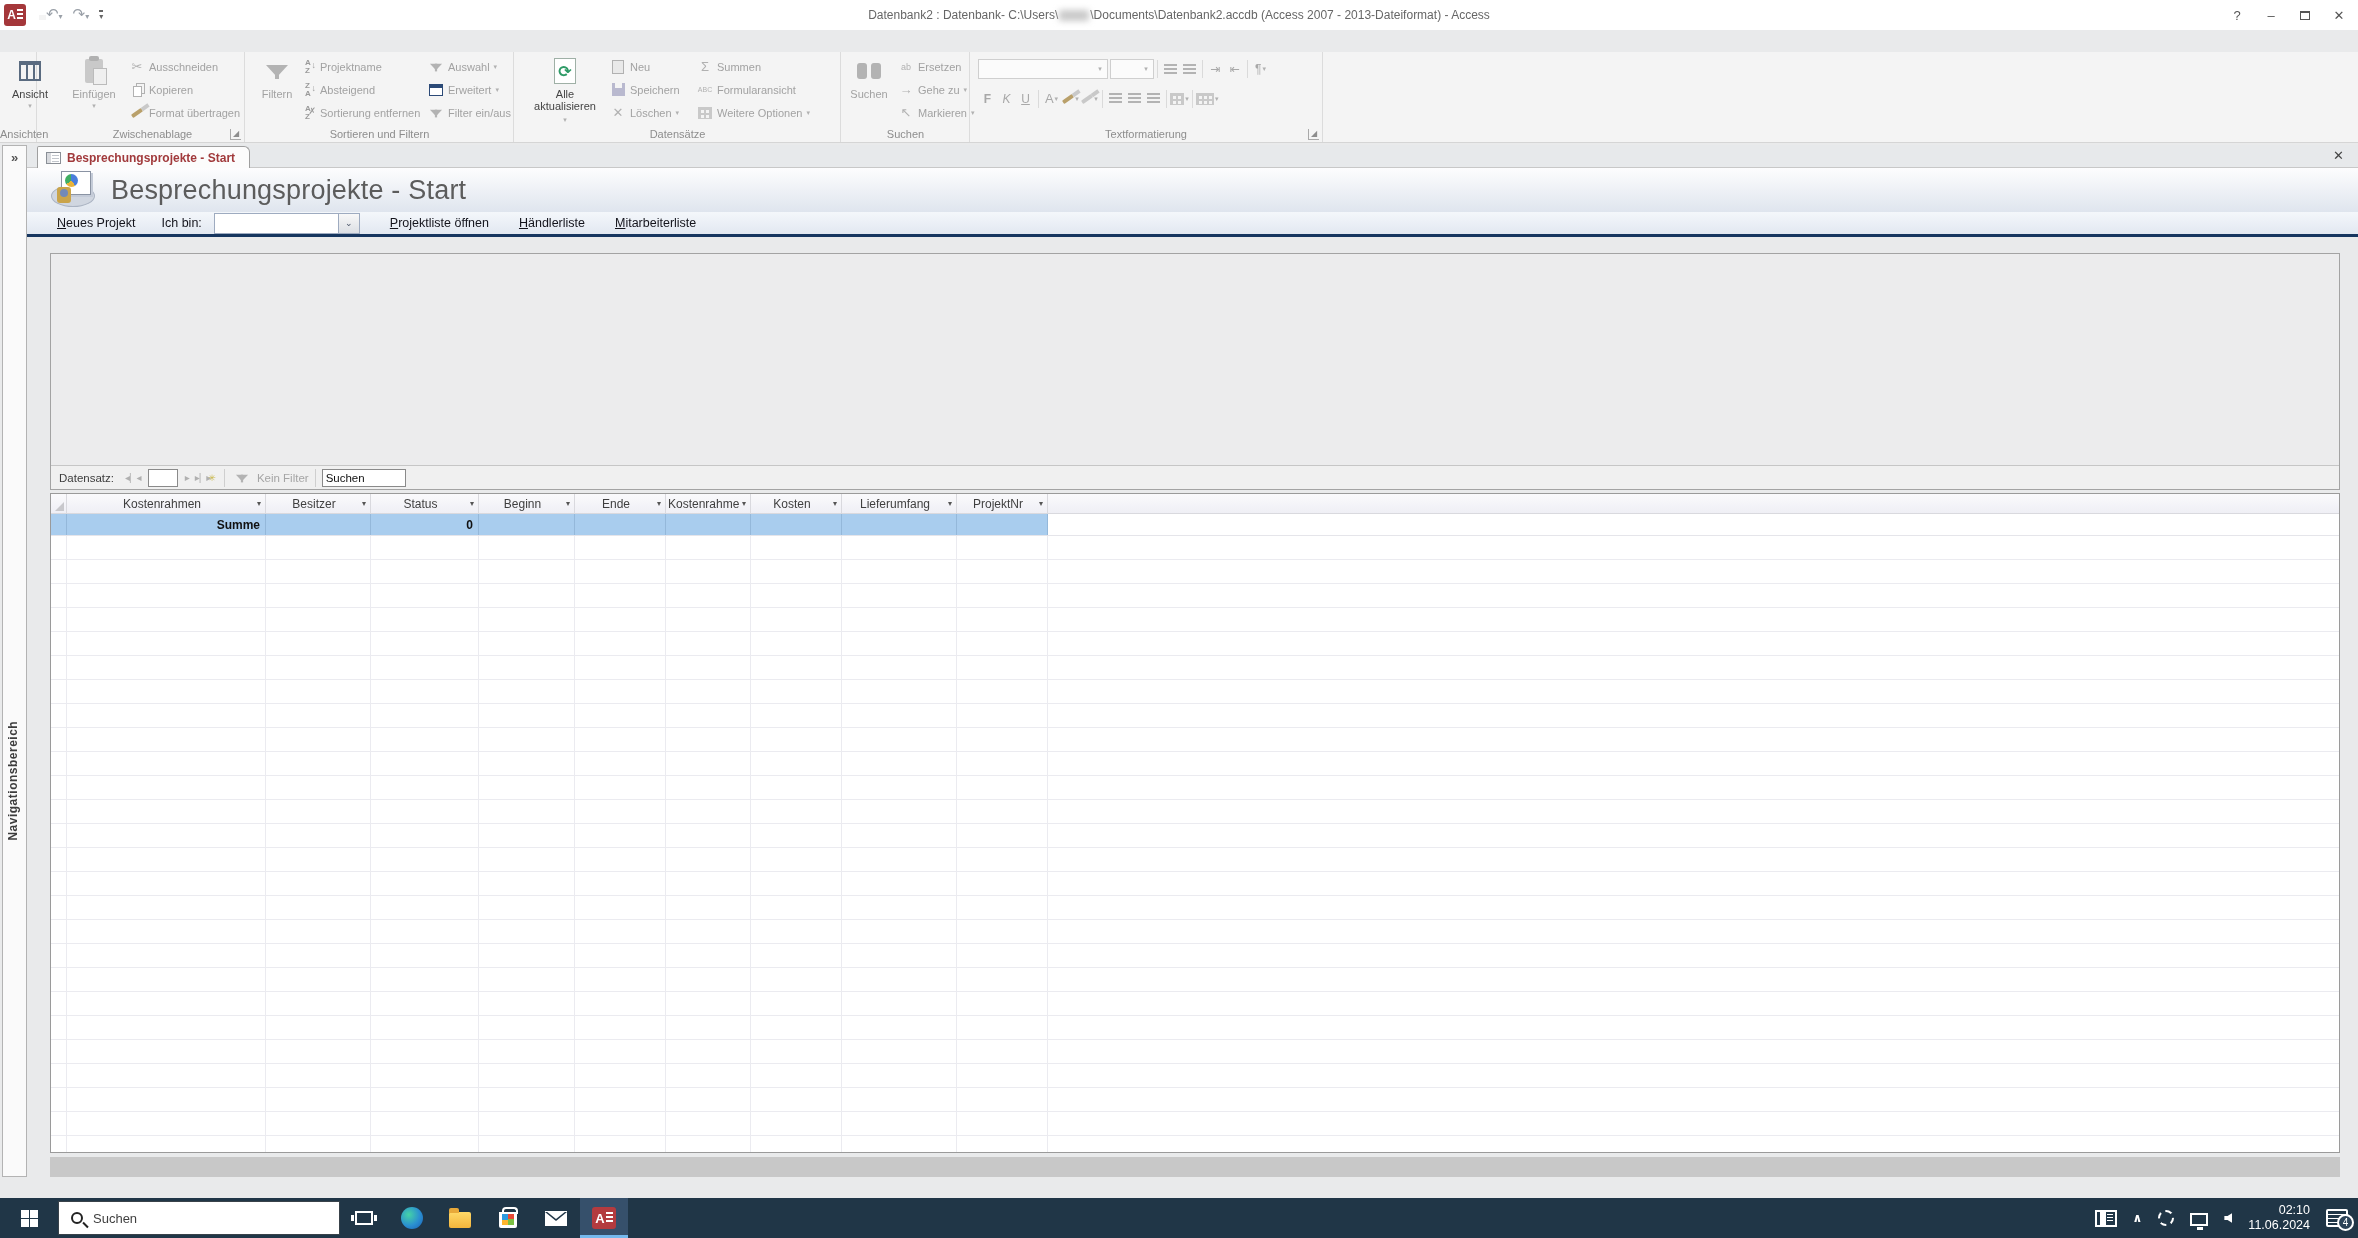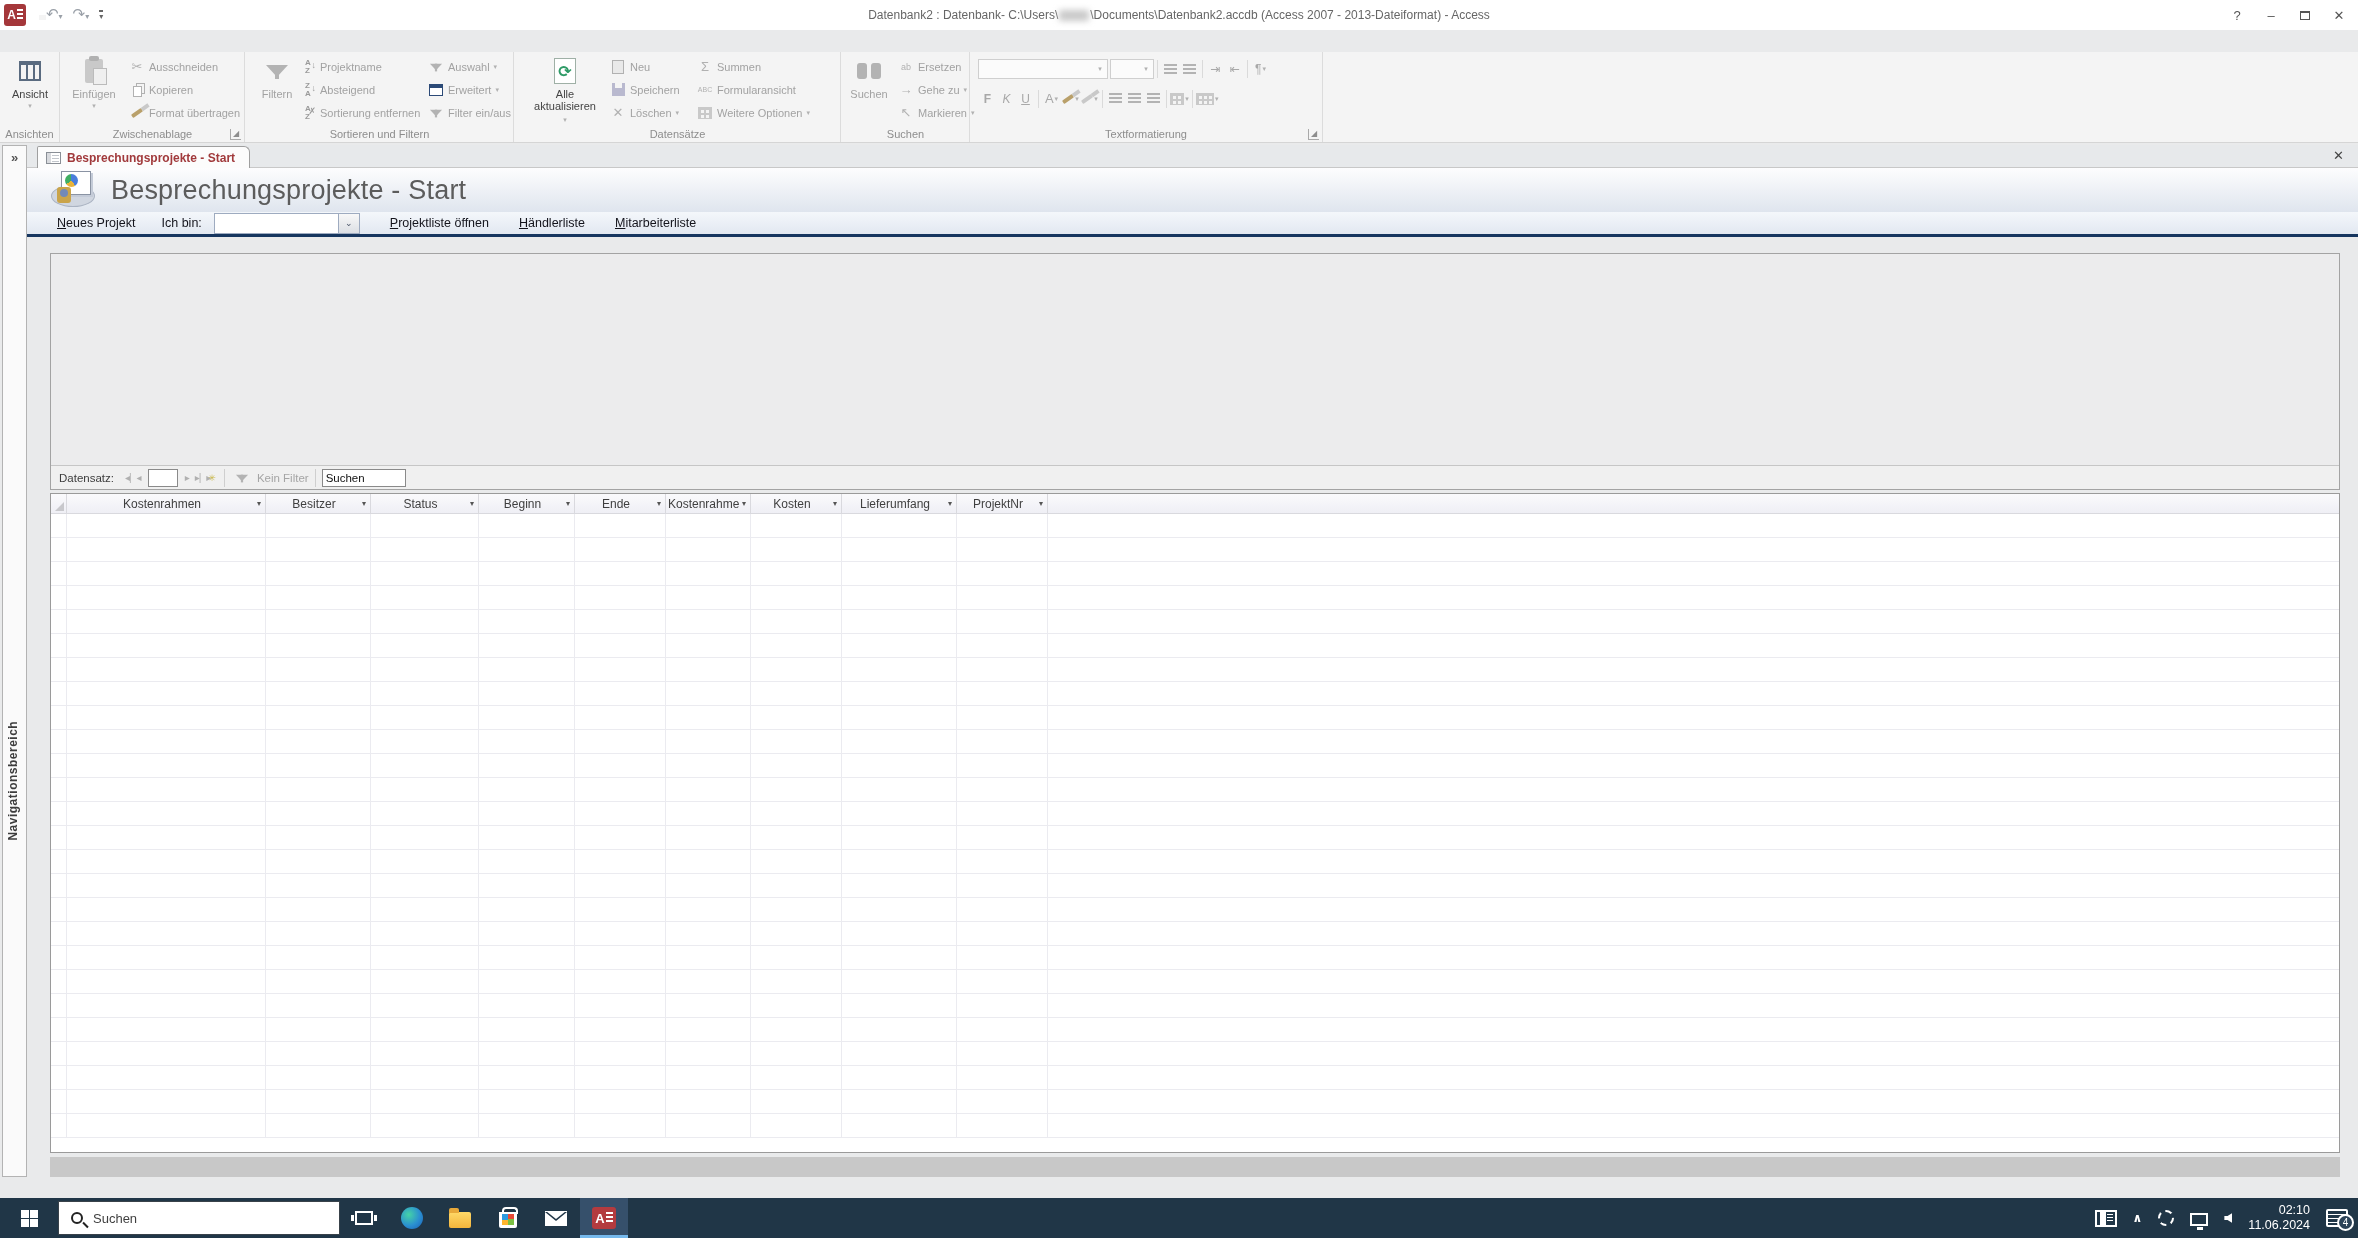--- a/index.html
+++ b/index.html
@@ -209,21 +209,21 @@
       <div class="winbtn">
           <span class="box"></span>
         </div>
       <div class="winbtn">✕</div>
     </div>
   </div>
 
 
   <div class="ribbon">
 
-    <div class="rgroup" style="left:0;width:60px">
+    <div class="rgroup" style="left:0;width:37px">
       <div class="bigbtn" style="left:1px">
         <span class="bigicon">
             <span class="i-table"></span>
           </span>
         <span class="blabel">Ansicht</span>
         <span class="darr">▾</span>
       </div>
       <div class="grouplabel">Ansichten</div>
     </div>
 
@@ -537,20 +537,33 @@
         <div class="dcell hcell" style="width: 115px;">
           <span class="hname">Lieferumfang</span>
           <span class="harrow">▾</span>
         </div>
         <div class="dcell hcell" style="width: 91px;">
           <span class="hname">ProjektNr</span>
           <span class="harrow">▾</span>
         </div>
         <div class="dfill"></div>
     </div>
+    <div class="srow">
+      <div class="dcell selcell scell sel"></div>
+      <div class="dcell scell" style="width: 199px;">Summe</div>
+        <div class="dcell scell" style="width: 105px;"></div>
+        <div class="dcell scell" style="width: 108px;">0</div>
+        <div class="dcell scell" style="width: 96px;"></div>
+        <div class="dcell scell" style="width: 91px;"></div>
+        <div class="dcell scell" style="width: 85px;"></div>
+        <div class="dcell scell" style="width: 91px;"></div>
+        <div class="dcell scell" style="width: 115px;"></div>
+        <div class="dcell scell" style="width: 91px;"></div>
+        <div class="dfill"></div>
+    </div>
     <div>
         <div class="drow">
           <div class="dcell selcell"></div>
           <div class="dcell" style="width: 199px;"></div>
           <div class="dcell" style="width: 105px;"></div>
           <div class="dcell" style="width: 108px;"></div>
           <div class="dcell" style="width: 96px;"></div>
           <div class="dcell" style="width: 91px;"></div>
           <div class="dcell" style="width: 85px;"></div>
           <div class="dcell" style="width: 91px;"></div>

